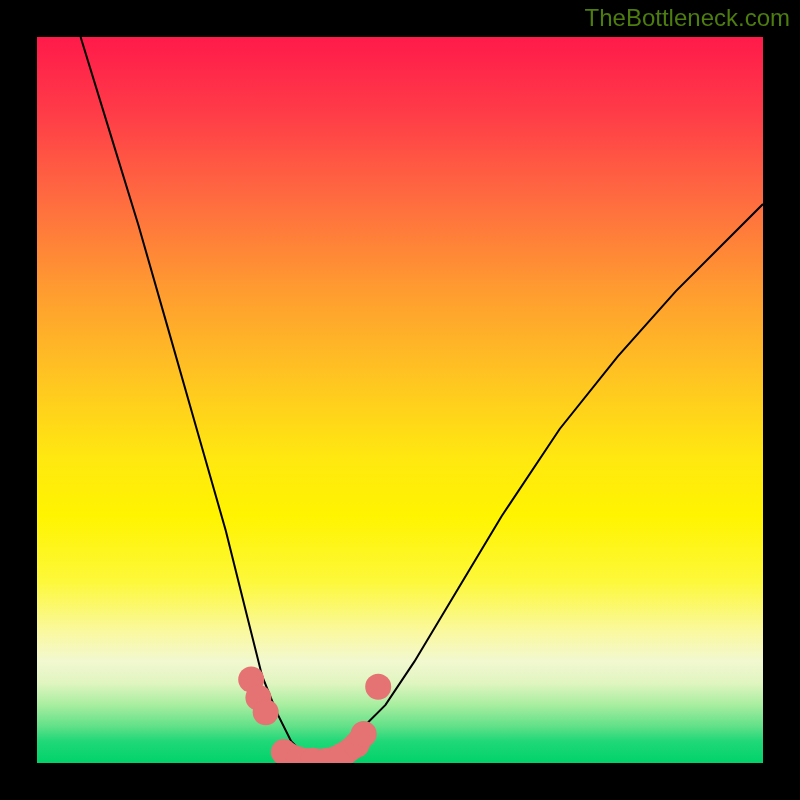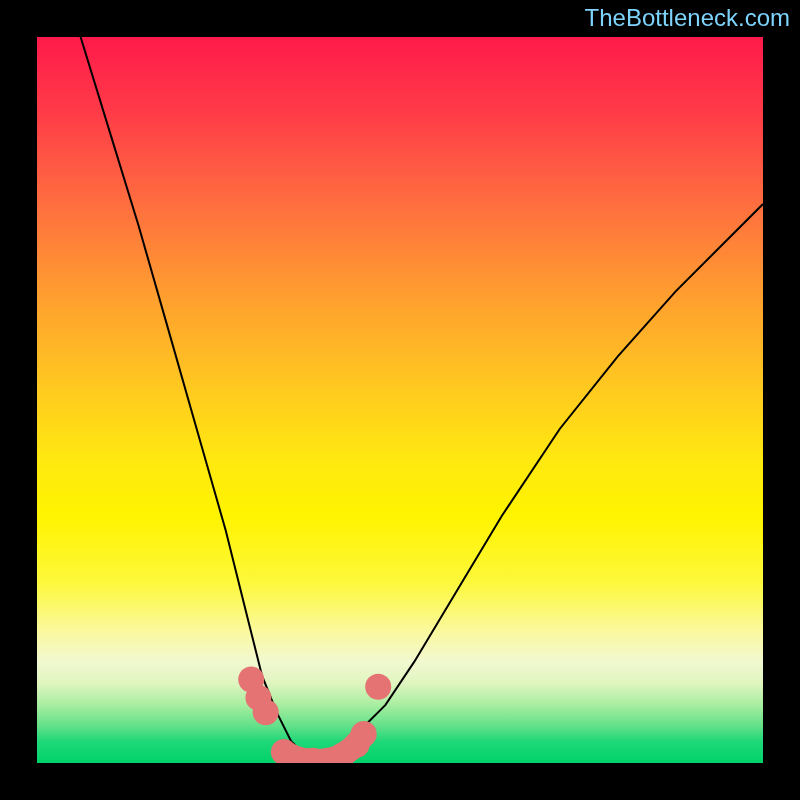--- a/index.html
+++ b/index.html
@@ -8,21 +8,21 @@
     width: 800px;
     height: 800px;
     background: #000;
     position: relative;
     font-family: Arial, sans-serif;
   }
   .watermark {
     position: absolute;
     top: 4px;
     right: 10px;
-    color: #7dd3fc;
+    color: #4d7c0f;
     font-size: 24px;
     font-weight: 500;
     z-index: 10;
   }
   .plot-area {
     position: absolute;
     left: 37px;
     top: 37px;
     width: 726px;
     height: 726px;

